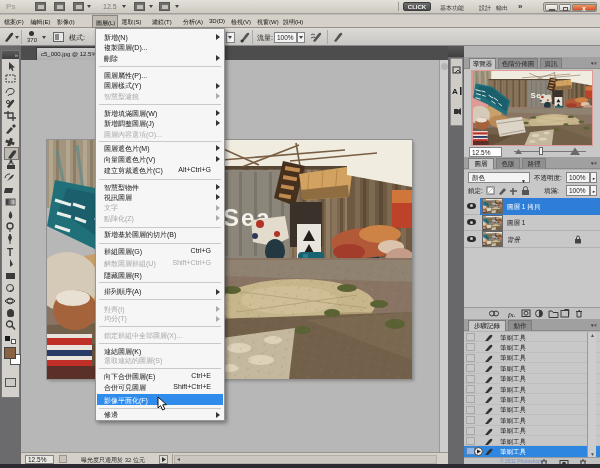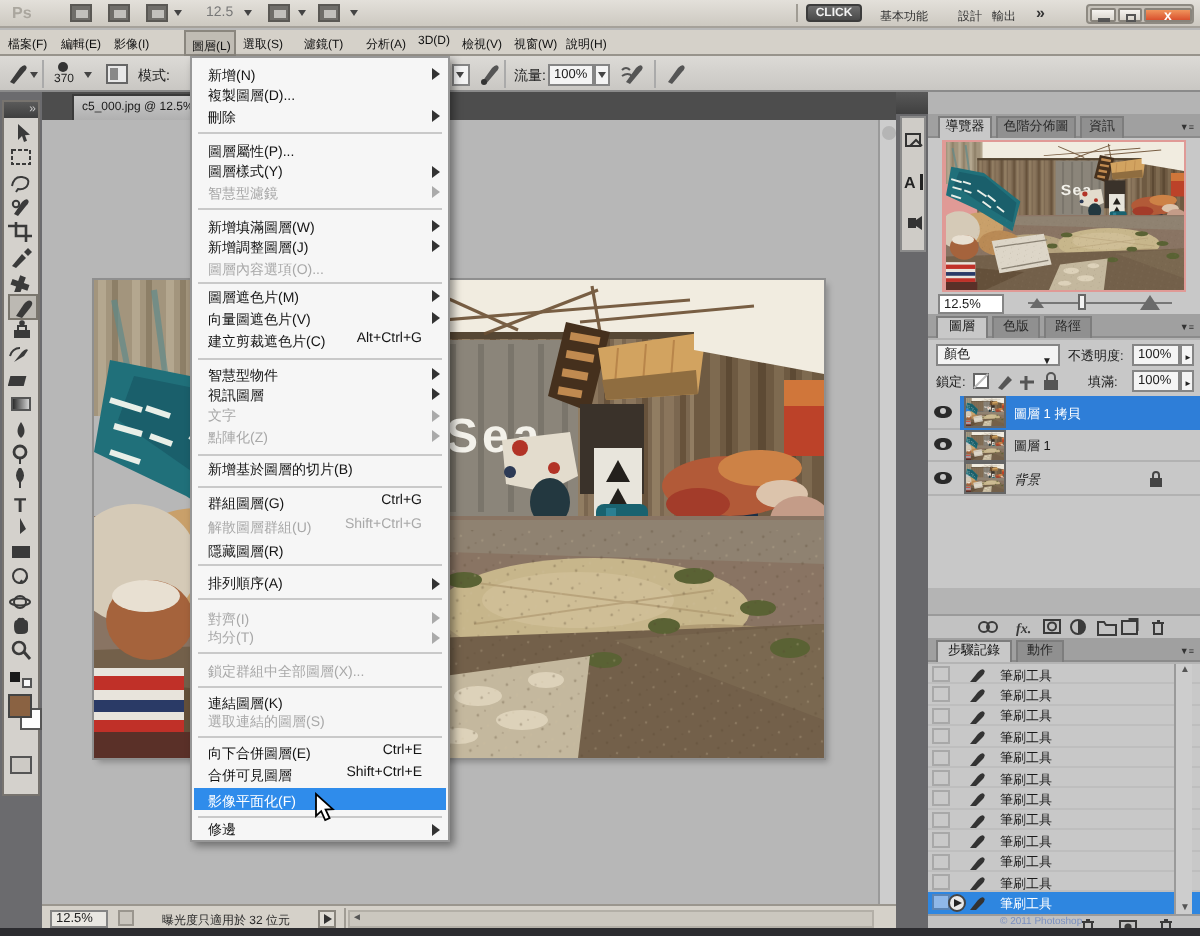--- a/index.html
+++ b/index.html
@@ -465,21 +465,21 @@
         <polygon points="0,8 5,0.5 10,8" fill="#6a6a6a"></polygon>
       </svg>
  </div>
 
  <div class="ptabs" style="top:111px;">
   <div class="ptab act" style="left:4px;width:26px;">圖層</div>
   <div class="ptab" style="left:32px;width:24px;">色版</div>
   <div class="ptab" style="left:58px;width:24px;">路徑</div>
   <span style="position:absolute;right:3px;top:3.5px;font-size:4.5px;color:#333;">▼≡</span>
  </div>
- <div class="pbody" style="top:124px;height:124px;">
+ <div class="pbody" style="top:124px;height:149px;">
   <div class="inbox" style="left:4px;top:2px;width:62px;height:11px;line-height:10px;padding-left:3px;">顏色<span style="position:absolute;right:3px;top:3px;font-size:5px;">▼</span></div>
   <span style="position:absolute;left:70px;top:4px;font-size:6.5px;">不透明度:</span>
   <div class="inbox" style="left:102px;top:2px;width:24px;height:11px;line-height:10px;padding-left:2px;">100%</div>
   <div class="inbox" style="left:126px;top:2px;width:7px;height:11px;">
         <span style="position:absolute;left:1px;top:3px;font-size:4px;">►</span>
       </div>
   <span style="position:absolute;left:4px;top:17px;font-size:6.5px;">鎖定:</span>
   <svg width="44" height="10" style="position:absolute;left:22px;top:16px;">
         <rect x="1" y="1" width="7" height="7" fill="#fff" stroke="#666"></rect>
         <path d="M1,8 L8,1" stroke="#bbb"></path>

